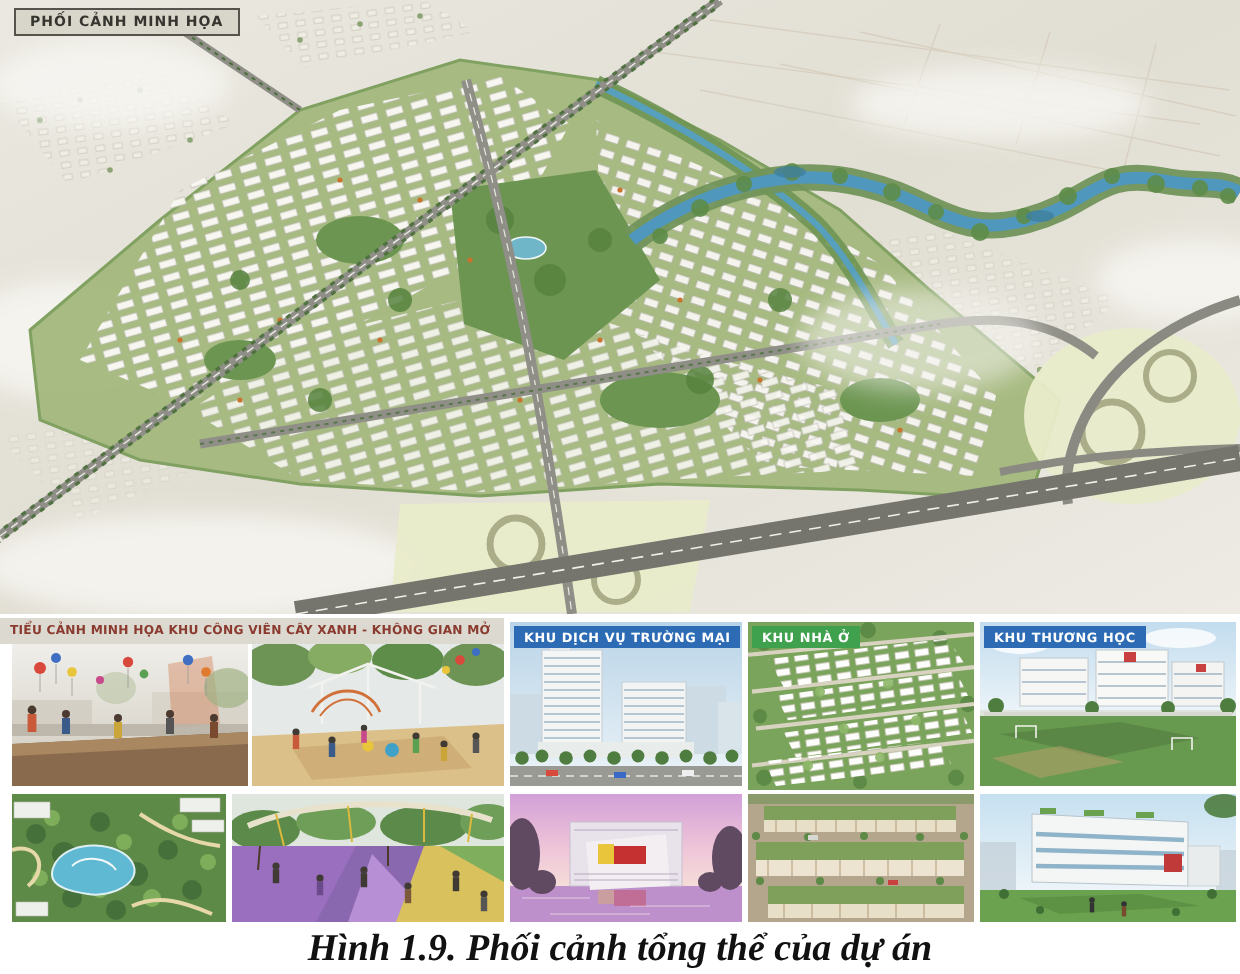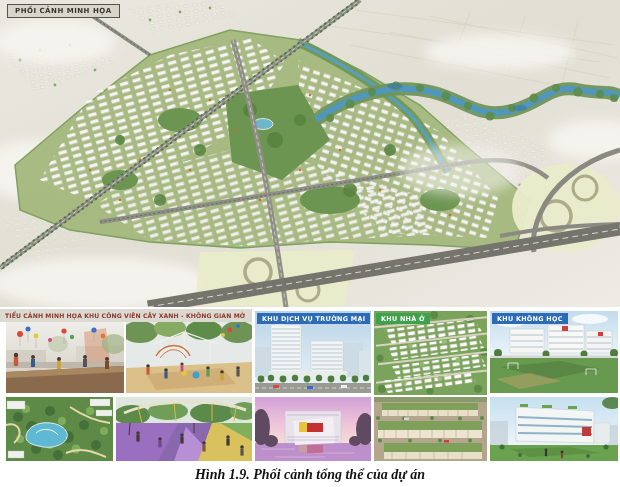--- a/index.html
+++ b/index.html
@@ -14,21 +14,21 @@
         white-space:nowrap;z-index:5;}
   .park-bar{position:absolute;left:0;top:309px;width:252px;height:13px;background:#dcd9d0;
         color:#8a3a2e;font-size:6.1px;font-weight:bold;line-height:13px;padding-left:5px;
         letter-spacing:.12px;box-sizing:border-box;white-space:nowrap;z-index:4;}
   .area-label{position:absolute;top:2px;left:2px;color:#ffffff;font-size:6.4px;font-weight:bold;
         letter-spacing:.3px;padding:2.5px 5px;line-height:1;white-space:nowrap;z-index:4;}
   .lbl-blue{background:#2d6cb5;}
   .lbl-green{background:#3fa04d;}
   .caption{position:absolute;left:0;top:462px;width:620px;height:25px;text-align:center;
         font-family:"Liberation Serif","DejaVu Serif",serif;font-style:italic;font-weight:bold;
-        font-size:14px;line-height:25px;color:#111111;}
+        font-size:19px;line-height:25px;color:#111111;}
 </style>
 </head>
 <body>
 
 <div class="page">
 
   <div class="abs" style="left:0;top:0;width:620px;height:367px;">
     <svg width="620" height="307" viewBox="0 0 620 307">
       <defs>
         <linearGradient id="aTerr" x1="0" y1="0" x2="1" y2="1">
@@ -430,21 +430,21 @@
       </g>
       <rect x="2" y="45" width="124" height="2" fill="#d8d8d2"></rect>
       <rect x="0" y="47" width="128" height="35" fill="#679a4e"></rect>
       <polygon points="10,56 70,50 110,58 60,68" fill="#557f41" opacity="0.7"></polygon>
       <polygon points="6,68 40,62 72,70 30,78" fill="#b8a06b" opacity="0.55"></polygon>
       <g stroke="#f2f2ee" stroke-width="0.8" fill="none">
         <polyline points="18,58 18,52 28,52 28,58"></polyline>
           <polyline points="96,64 96,58 106,58 106,64"></polyline>
       </g>
     </svg>
-    <div class="area-label lbl-blue">KHU KHÔNG HỌC</div>
+    <div class="area-label lbl-blue">KHU THƯƠNG HỌC</div>
   </div>
 
   <div class="tile" style="left:6px;top:397px;width:107px;height:64px;">
     <svg viewBox="0 0 107 64" preserveAspectRatio="none">
       <rect width="107" height="64" fill="#5d8a46"></rect>
       <g fill="#46703a">
         <circle cx="12" cy="20" r="5"></circle>
           <circle cx="26" cy="30" r="6"></circle>
           <circle cx="44" cy="14" r="5"></circle>
         <circle cx="62" cy="40" r="6"></circle>

